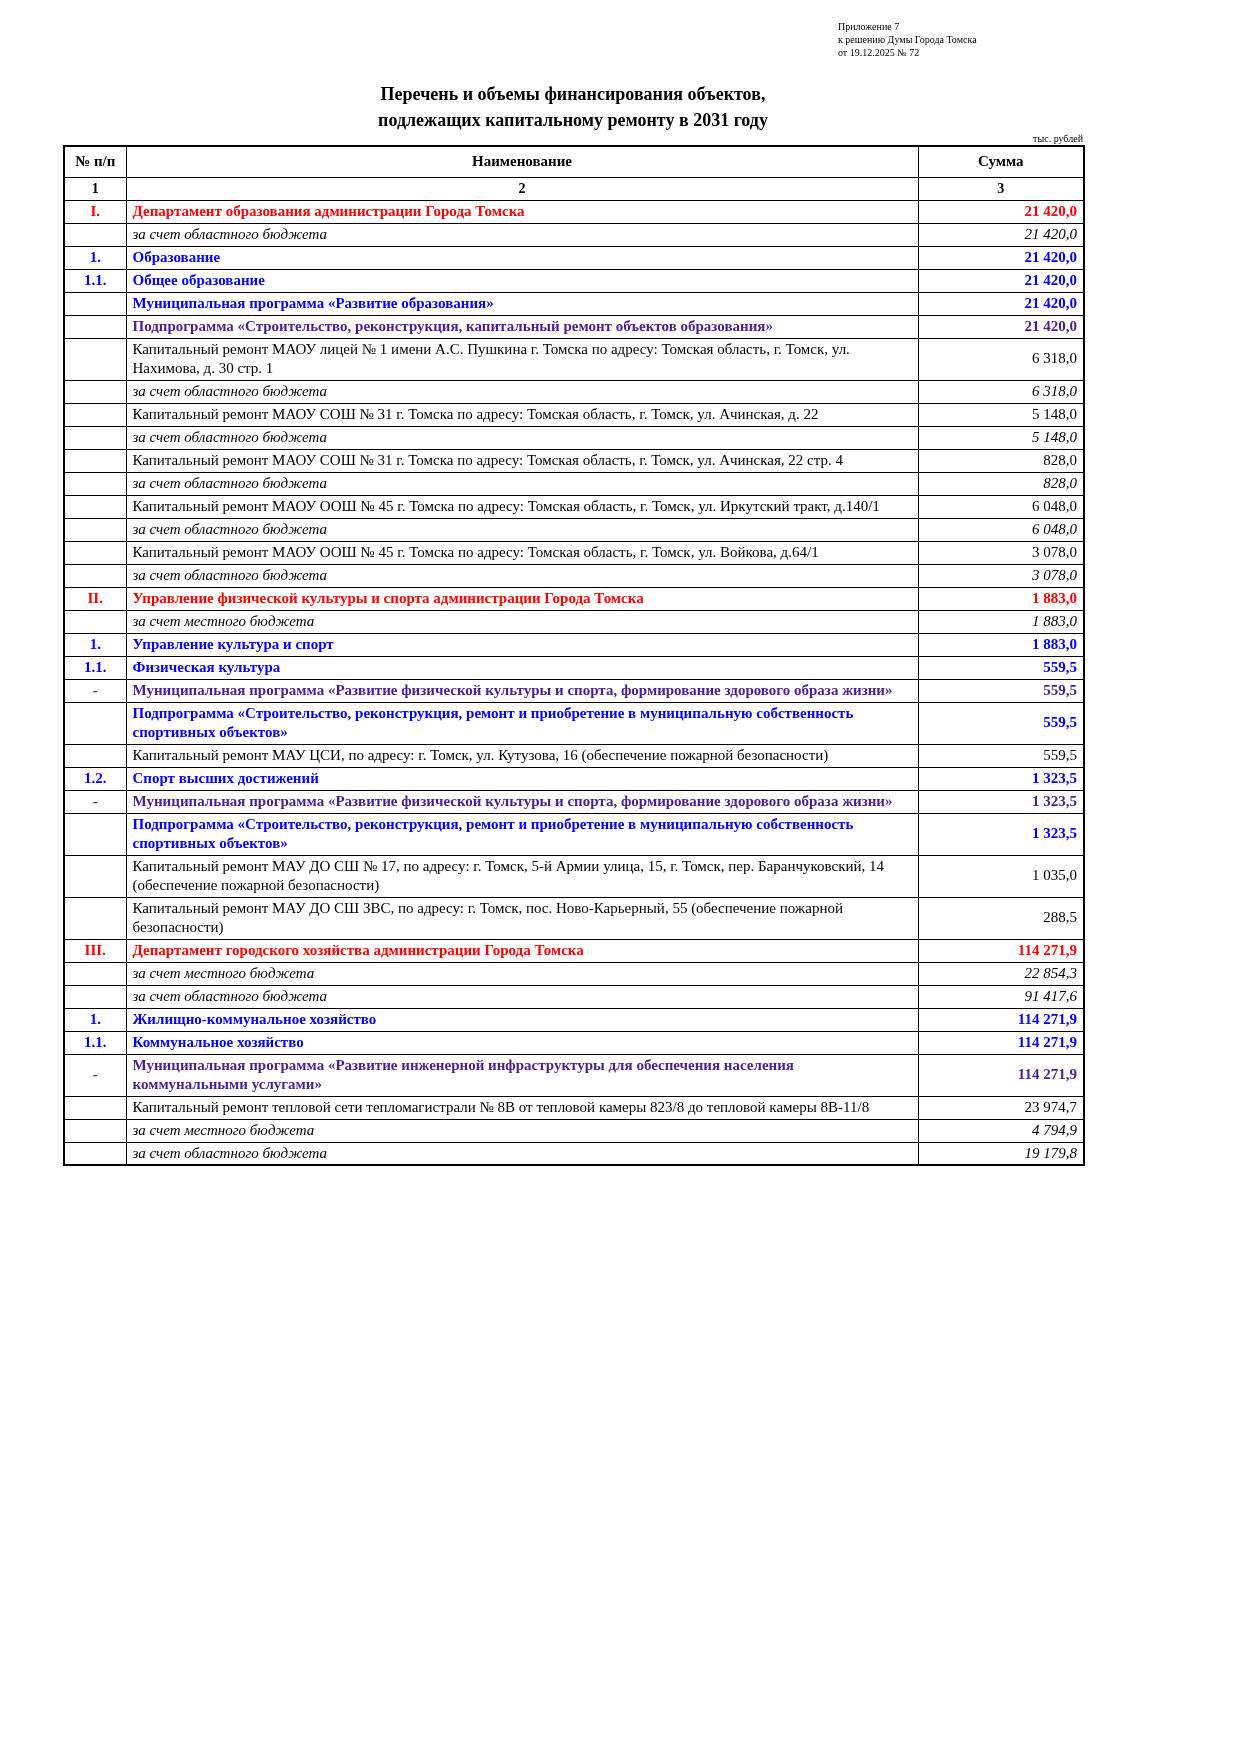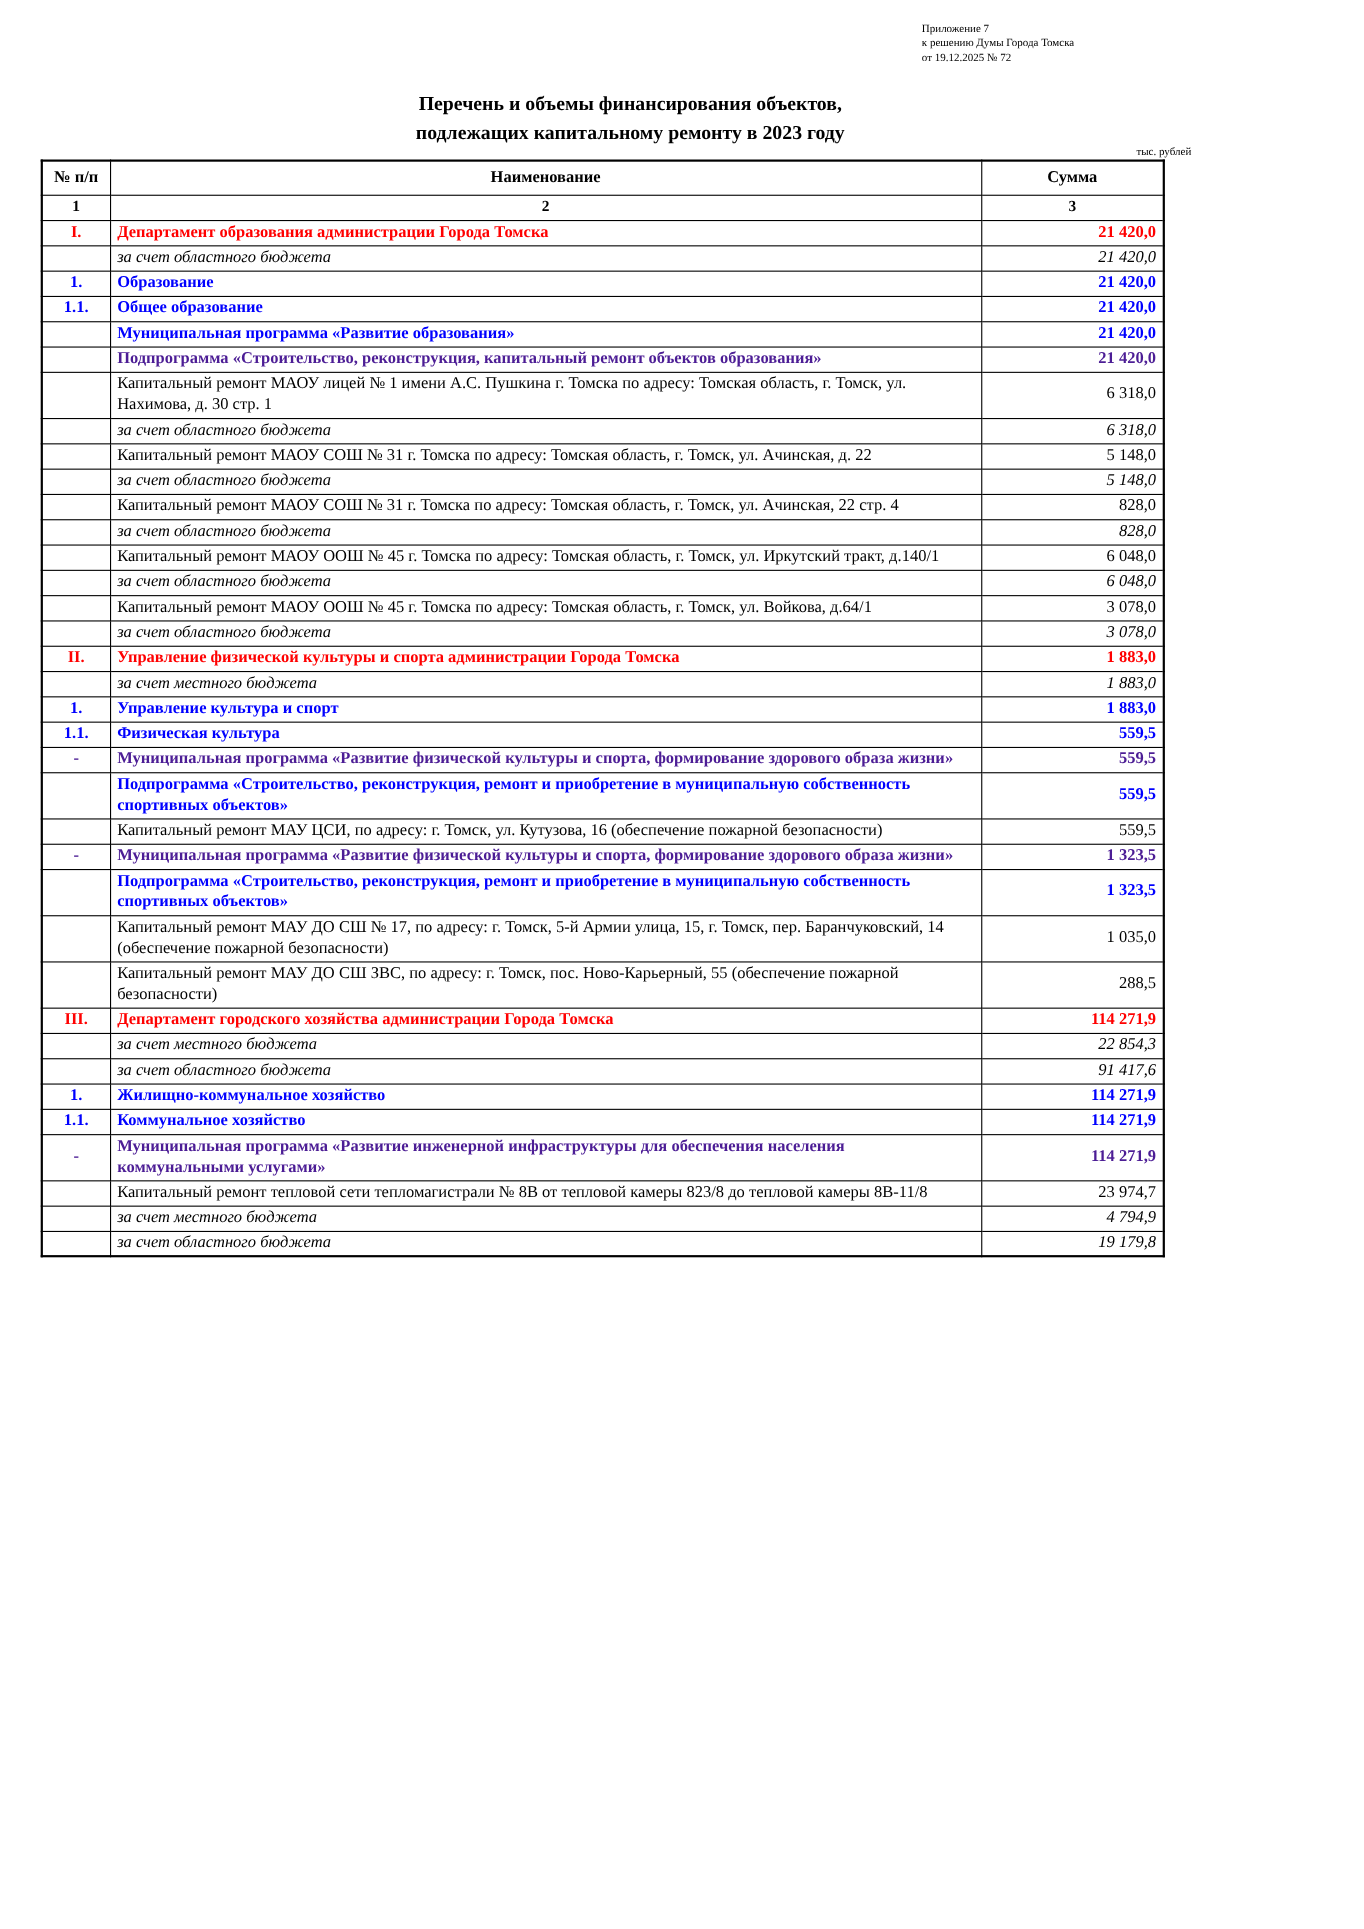--- a/index.html
+++ b/index.html
@@ -24,21 +24,21 @@
     font-weight:700;
     line-height:1.45;
   }
   .units-note {
     margin:0 0 1px 63px;
     width:1020px;
     text-align:right;
     font-size:10px;
   }
   table.fin-table {
-    margin-left:37px;
+    margin-left:63px;
     width:1020px;
     border-collapse:collapse;
     border:2px solid #000;
     table-layout:fixed;
   }
   .fin-table col.c-num  { width:62px;  }
   .fin-table col.c-name { width:792px; }
   .fin-table col.c-sum  { width:166px; }
   .fin-table th, .fin-table td {
     border:1px solid #000;
@@ -75,21 +75,21 @@
 <body>
 
 <div class="annex">
   <div>Приложение 7</div>
   <div>к решению Думы Города Томска</div>
   <div>от  19.12.2025  №  72</div>
 </div>
 
 <div class="doc-title">
   <div>Перечень и объемы финансирования объектов,</div>
-  <div>подлежащих капитальному ремонту в 2023 году</div>
+  <div>подлежащих капитальному ремонту в 2031 году</div>
 </div>
 
 <div class="units-note">тыс. рублей</div>
 
 <table class="fin-table">
   <colgroup>
     <col class="c-num">
       <col class="c-name">
       <col class="c-sum">
   </colgroup>
@@ -214,20 +214,25 @@
       <tr class="r-subsection">
         <td class="cell-num"></td>
         <td class="cell-name">Подпрограмма «Строительство, реконструкция, ремонт и приобретение в муниципальную собственность спортивных объектов»</td>
         <td class="cell-sum">559,5</td>
       </tr>
       <tr class="r-object">
         <td class="cell-num"></td>
         <td class="cell-name">Капитальный ремонт МАУ ЦСИ, по адресу: г. Томск, ул. Кутузова, 16 (обеспечение пожарной безопасности)</td>
         <td class="cell-sum">559,5</td>
       </tr>
+      <tr class="r-subsection">
+        <td class="cell-num">1.2.</td>
+        <td class="cell-name">Спорт высших достижений</td>
+        <td class="cell-sum">1 323,5</td>
+      </tr>
       <tr class="r-program">
         <td class="cell-num">-</td>
         <td class="cell-name">Муниципальная программа «Развитие физической культуры и спорта, формирование здорового образа жизни»</td>
         <td class="cell-sum">1 323,5</td>
       </tr>
       <tr class="r-subsection">
         <td class="cell-num"></td>
         <td class="cell-name">Подпрограмма «Строительство, реконструкция, ремонт и приобретение в муниципальную собственность спортивных объектов»</td>
         <td class="cell-sum">1 323,5</td>
       </tr>

